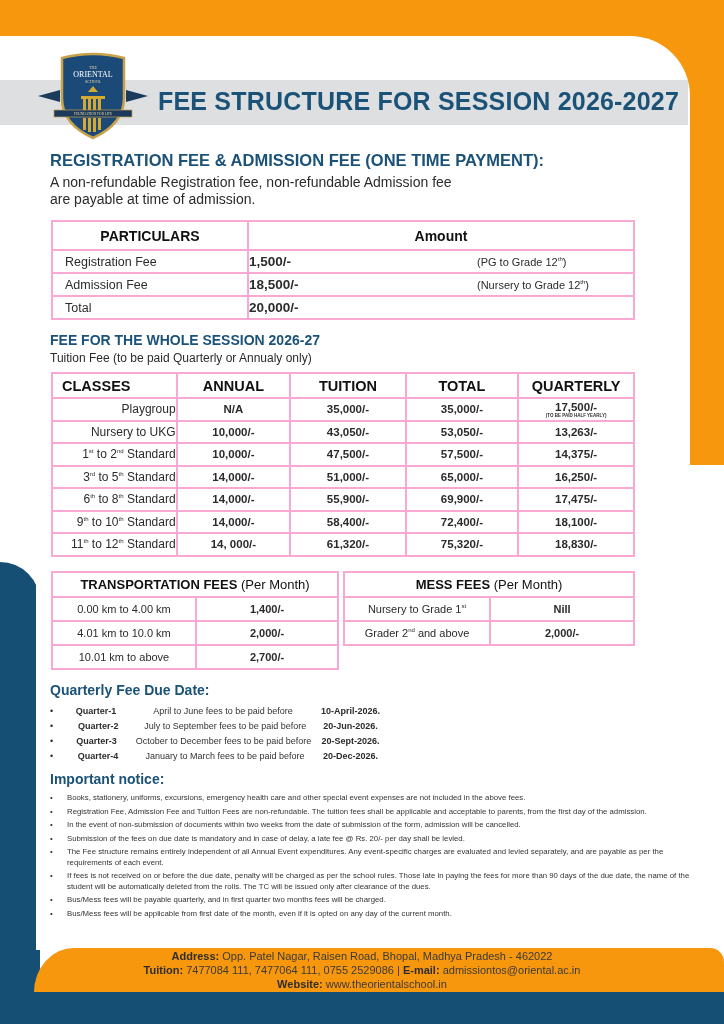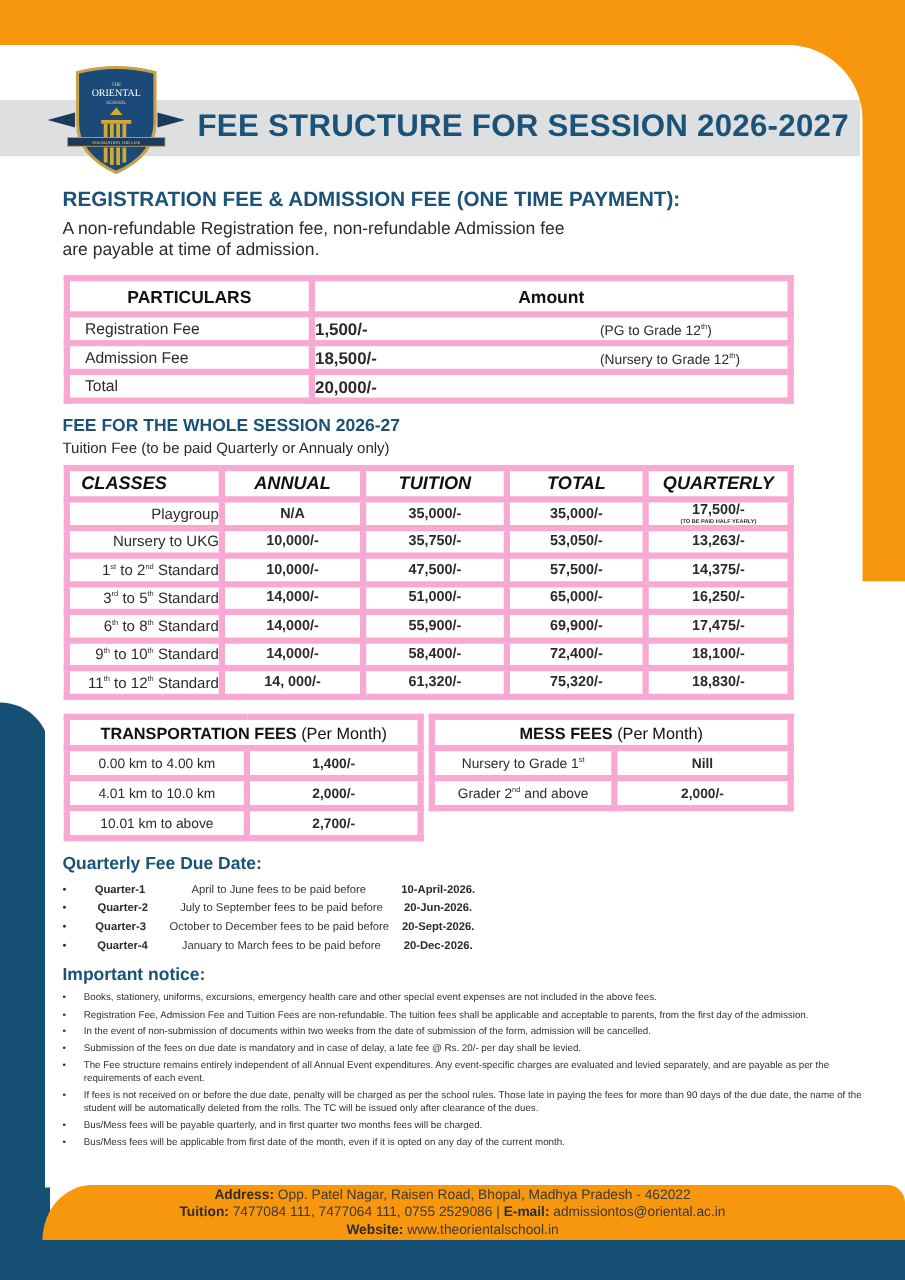--- a/index.html
+++ b/index.html
@@ -16,33 +16,33 @@
 
   
   .title-band { position: absolute; left: 0; top: 80px; width: 688px; height: 45px; background: #dedfe0; }
   .page-title { position: absolute; left: 158px; top: 87px; font-size: 25px; font-weight: bold; color: #1b5278; letter-spacing: 0.2px; white-space: nowrap; }
   .logo { position: absolute; left: 38px; top: 52px; width: 110px; height: 88px; }
 
   .h-section { position: absolute; color: #1b5278; font-weight: bold; white-space: nowrap; }
   .para { position: absolute; font-size: 14px; line-height: 17px; color: #2b2b2b; }
 
   table { border-collapse: collapse; position: absolute; background: #fff; }
-  td, th { border: 5px solid #f9a8d4; font-size: 12.5px; }
+  td, th { border: 2px solid #f9a8d4; font-size: 12.5px; }
 
   
   .reg-table { left: 51px; top: 220px; width: 584px; }
   .reg-table th { height: 29px; font-size: 14px; font-weight: bold; color: #111; }
   .reg-table td { height: 23px; }
   .reg-table .c1 { width: 196px; padding-left: 12px; }
   .reg-table .amt { font-weight: bold; font-size: 13.5px; display: inline-block; width: 228px; text-align: left; padding-right: 10px; }
   .reg-table .note { font-size: 11px; }
 
   
   .fee-table { left: 51px; top: 372px; width: 584px; }
-  .fee-table th { height: 25px; font-size: 14.5px; font-weight: bold; color: #111; font-style: italic; }
+  .fee-table th { height: 25px; font-size: 14.5px; font-weight: bold; color: #111; }
   .fee-table td { height: 22.5px; text-align: center; font-weight: bold; font-size: 11.5px; }
   .fee-table td.cls { text-align: right; padding-left: 9px; font-weight: normal; font-size: 12px; }
   .fee-table sup { font-size: 6px; }
   .half { display: block; font-size: 4.5px; font-weight: bold; line-height: 5px; }
 
   
   .tr-table { left: 51px; top: 571px; width: 288px; }
   .mess-table { left: 343px; top: 571px; width: 292px; }
   .tr-table th, .mess-table th { height: 25px; font-size: 13px; font-weight: bold; color: #111; text-align: center; }
   .tr-table th span.pm, .mess-table th span.pm { font-weight: normal; }
@@ -140,21 +140,21 @@
   <tr>
     <td class="cls"><span>Playgroup</span></td>
     <td>N/A</td>
     <td>35,000/-</td>
     <td>35,000/-</td>
     <td><span>17,500/-</span><span class="half">(TO BE PAID HALF YEARLY)</span></td>
   </tr>
   <tr>
     <td class="cls"><span>Nursery to UKG</span></td>
     <td>10,000/-</td>
-    <td>35,750/-</td>
+    <td>43,050/-</td>
     <td>53,050/-</td>
     <td>13,263/-</td>
   </tr>
   <tr>
     <td class="cls"><span>1</span><sup>st</sup><span> to 2</span><sup>nd</sup><span> Standard</span></td>
     <td>10,000/-</td>
     <td>47,500/-</td>
     <td>57,500/-</td>
     <td>14,375/-</td>
   </tr>

